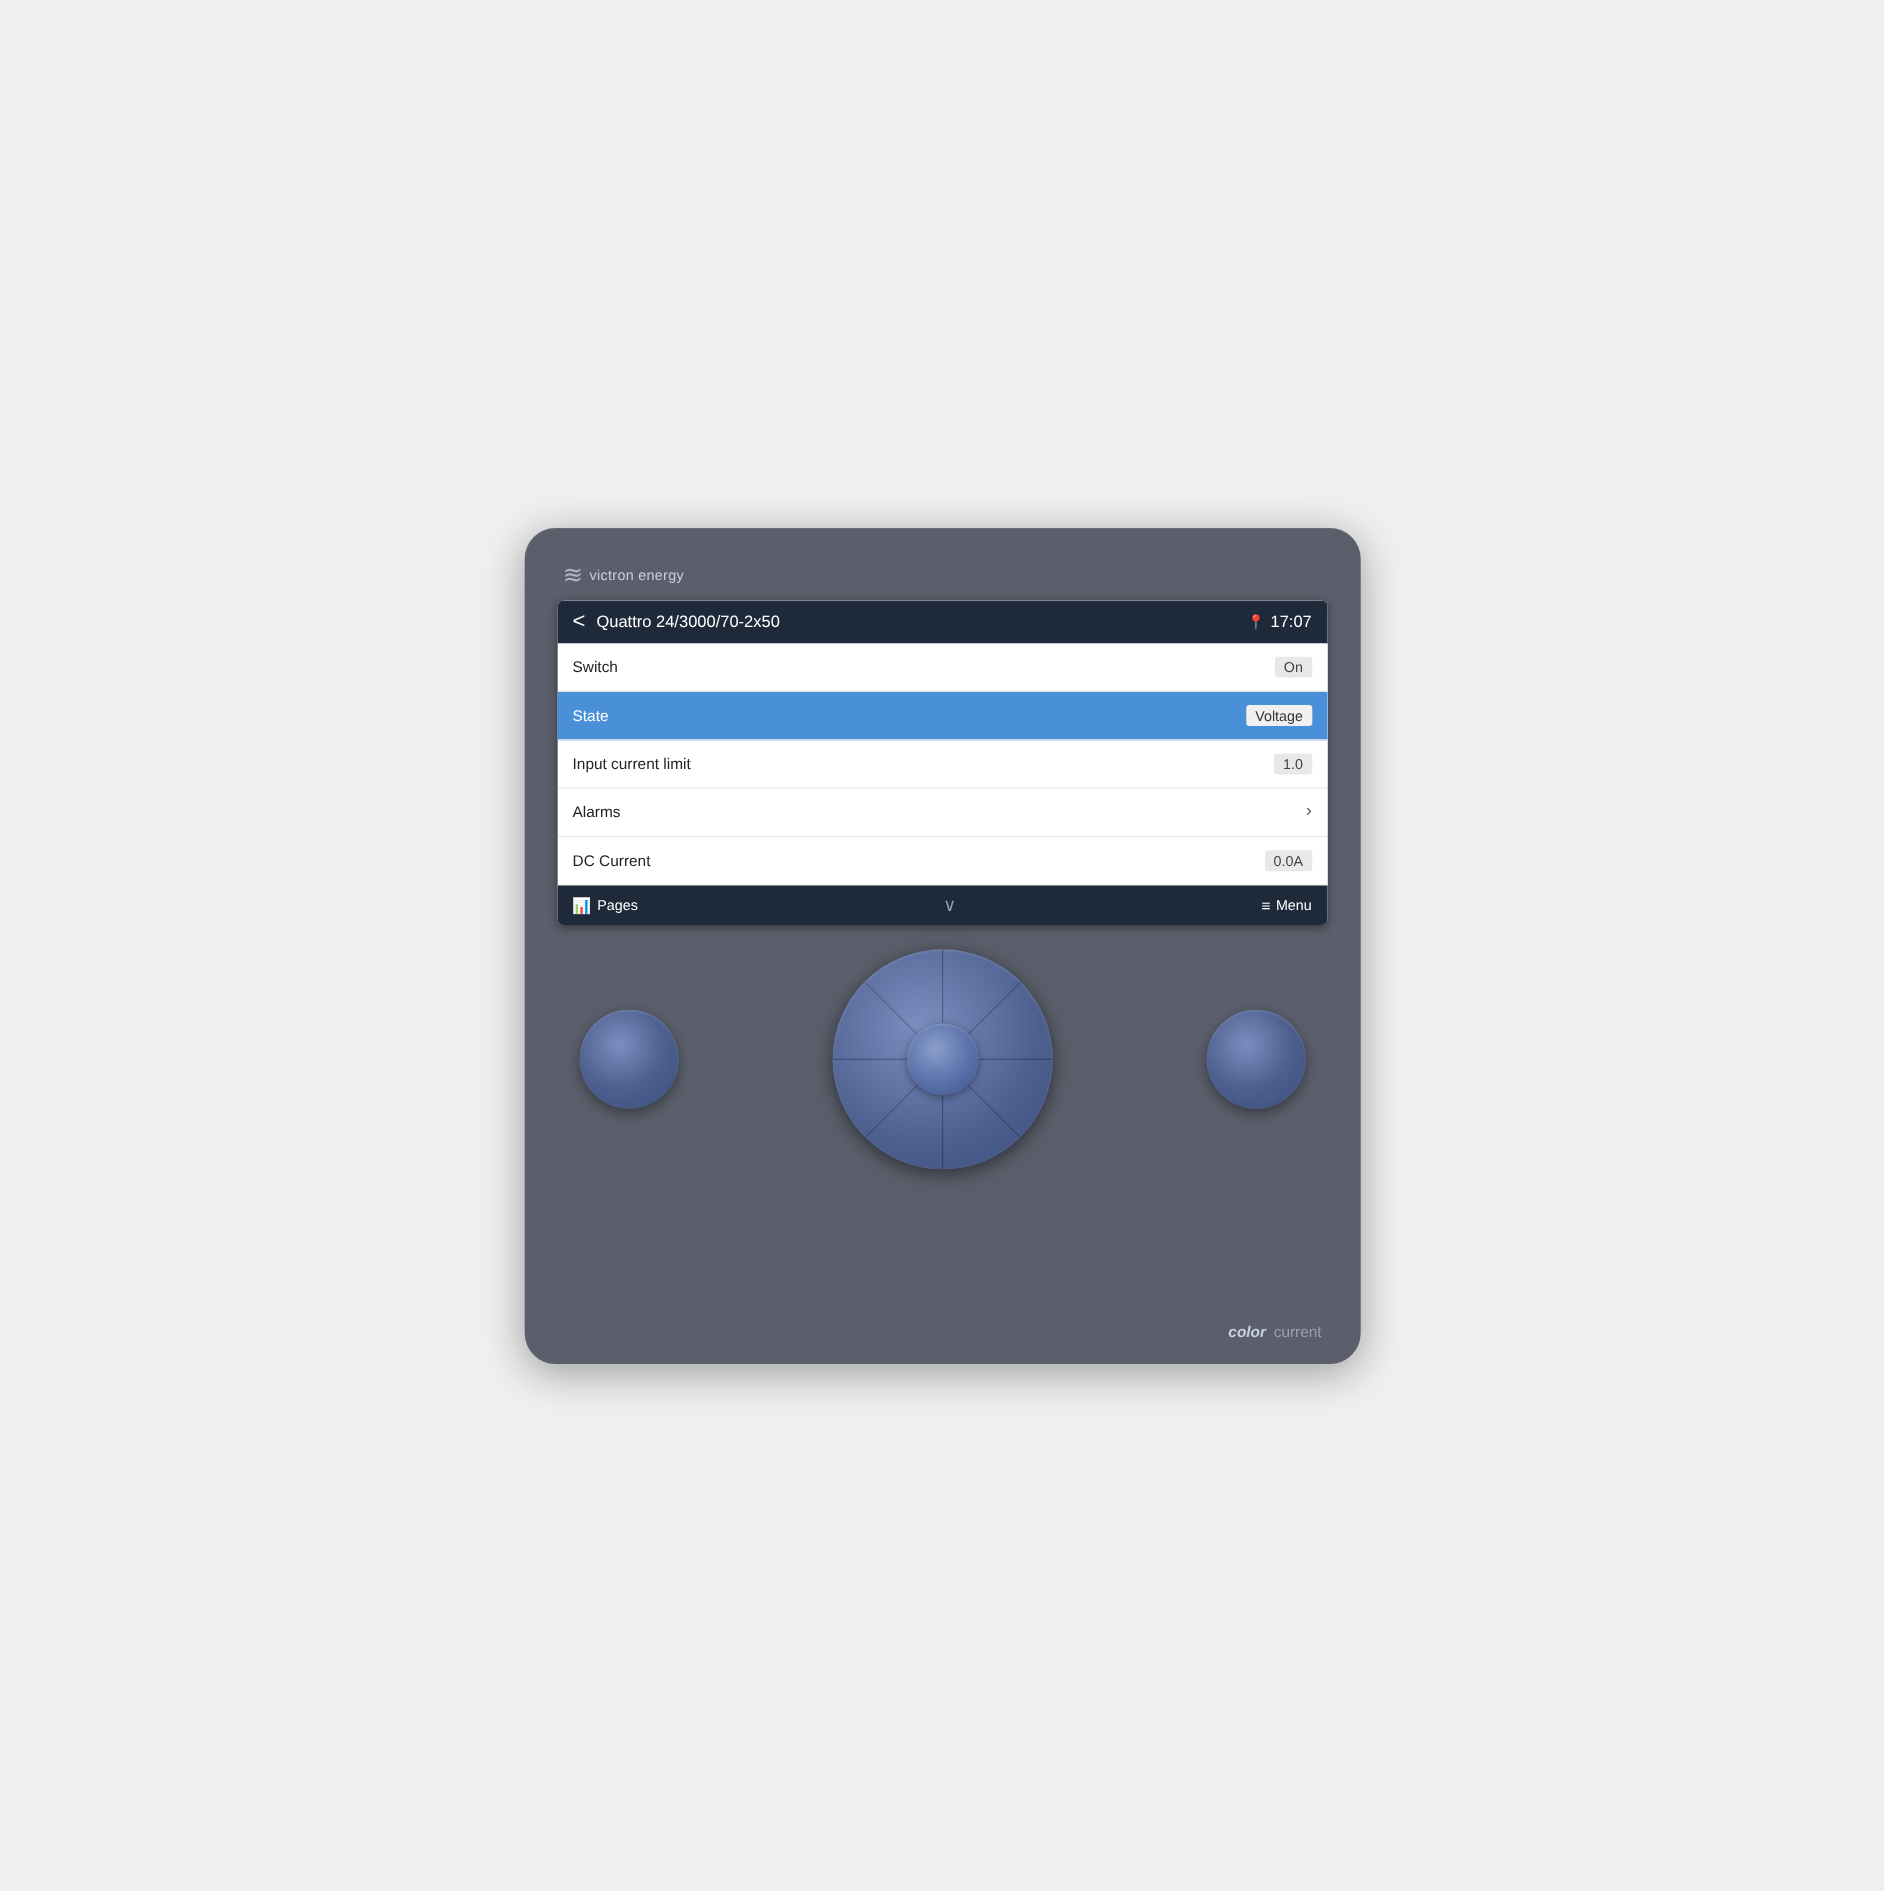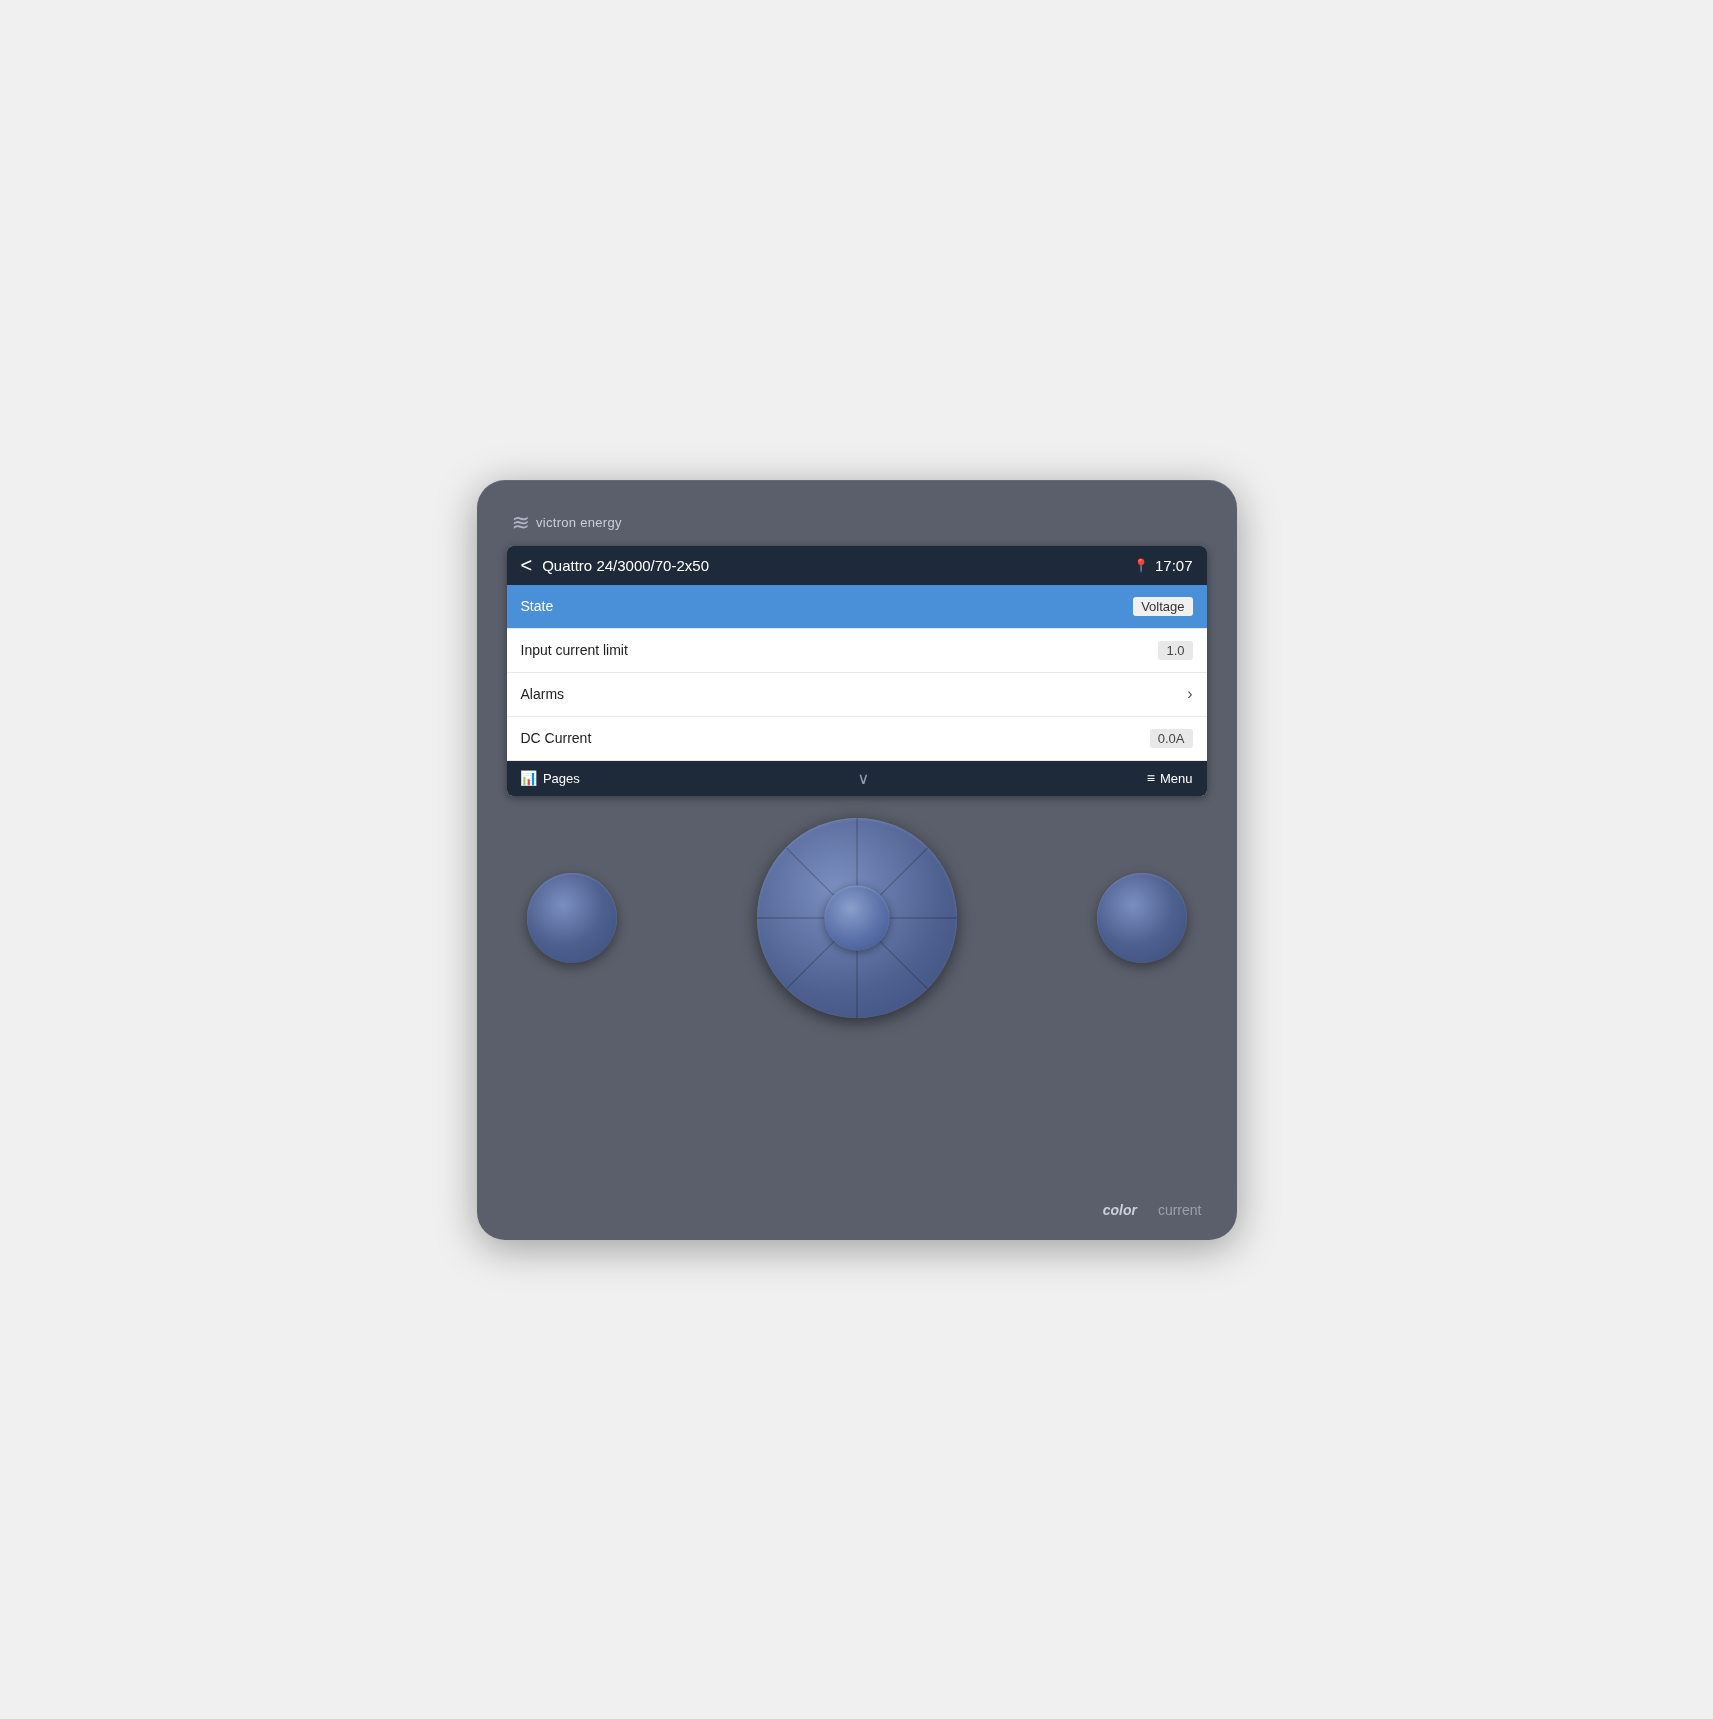--- a/index.html
+++ b/index.html
@@ -283,21 +283,21 @@
       z-index: 2;
     }
 
     
     .device-branding {
       position: absolute;
       bottom: 22px;
       right: 35px;
       display: flex;
       align-items: flex-end;
-      gap: 21px;
+      gap: 7px;
     }
 
     .brand-color {
       color: #c8d0dc;
       font-size: 14px;
       font-weight: 700;
       font-style: italic;
     }
 
     .brand-control {
@@ -325,20 +325,24 @@
         <span class="header-back">&lt;</span>
         <span class="header-title">Quattro 24/3000/70-2x50</span>
         <div class="header-time">
           <span class="pin-icon">📍</span>
           <span>17:07</span>
         </div>
       </div>
 
       <div class="menu-rows">
 
+        <div class="menu-row">
+          <span class="row-label">Switch</span>
+          <span class="row-value">On</span>
+        </div>
 
         <div class="menu-row selected">
           <span class="row-label">State</span>
           <span class="row-value">Voltage</span>
         </div>
 
         <div class="menu-row">
           <span class="row-label">Input current limit</span>
           <span class="row-value">1.0</span>
         </div>

